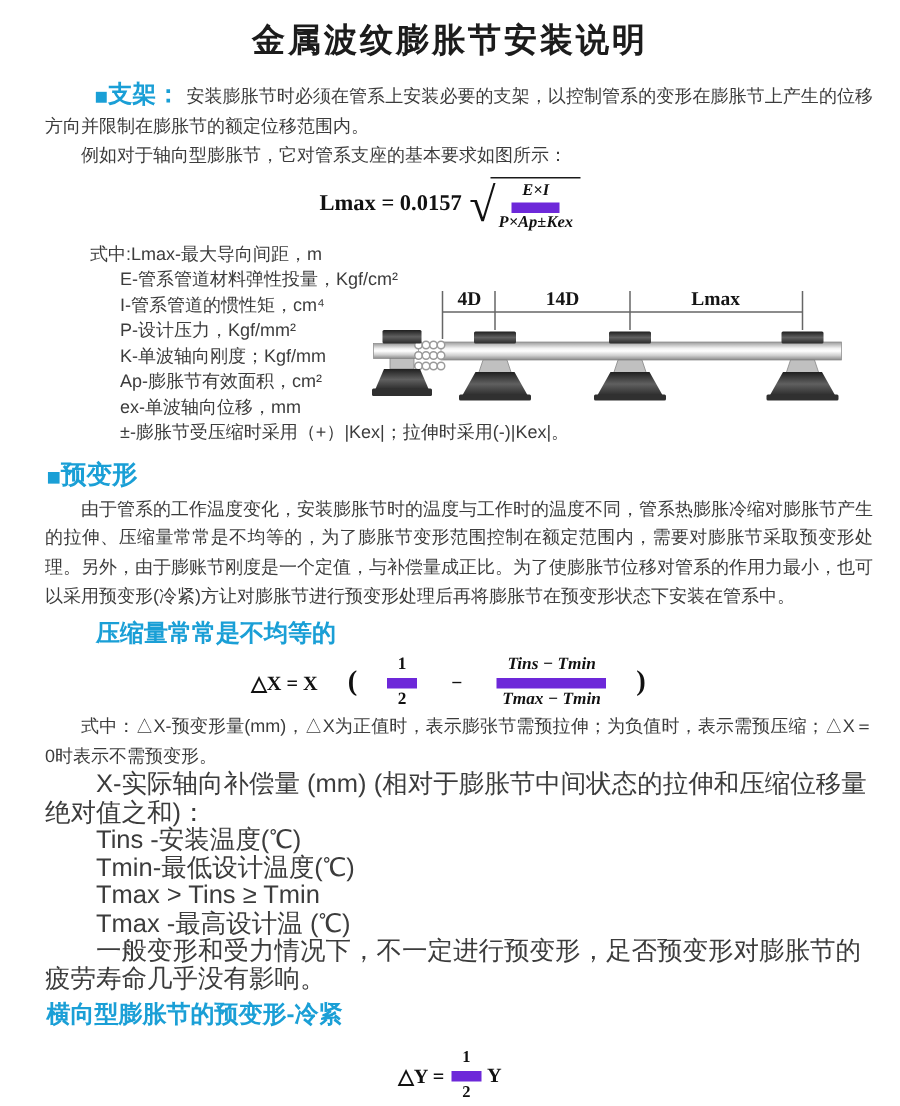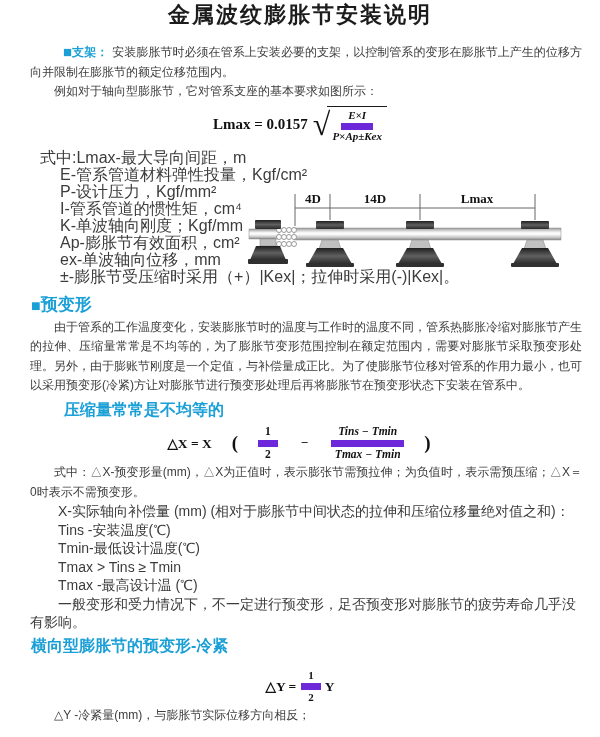--- a/index.html
+++ b/index.html
@@ -3,44 +3,44 @@
 <meta charset="utf-8">
 <style>
   html,body { margin:0; padding:0; background:#fff; }
   .page {
     position:relative; width:600px; height:737px; overflow:hidden;
     background:#ffffff;
     font-family:"Liberation Sans", sans-serif;
     color:#3c3c3c;
   }
   .title {
-    text-align:center;
+    padding-top:12px; text-align:center;
     font-size:22px; font-weight:bold; letter-spacing:2px; color:#1c1c1c;
   }
   .bodytext { font-size:12px; line-height:19.5px; text-align:justify; color:#3c3c3c; }
   .p-intro { margin:12px 18px 0 30px; text-indent:33px; }
   .p-example { margin:0 18px 0 30px; text-indent:2em; }
   .marker { color:#1a9fd6; font-size:15px; vertical-align:-1px; }
-  .inline-head { color:#1a9fd6; font-size:12px; font-weight:bold; margin-right:4px; }
+  .inline-head { color:#1a9fd6; font-size:16px; font-weight:bold; margin-right:4px; }
 
   .formula-row {
     display:flex; justify-content:center; align-items:center;
     font-family:"Liberation Serif", serif; font-weight:bold; color:#111;
   }
   .f1 { margin:4px 0 2px; }
   .f1 .lhs { font-size:15px; margin-right:5px; }
   .sqrt { display:flex; align-items:center; }
   .sqrt-sign { font-size:32px; font-weight:400; line-height:0.85; margin-right:-3px; }
   .radicand { border-top:1.5px solid #1a1a1a; padding:2px 5px 0 5px; }
   .sfrac, .vfrac { display:flex; flex-direction:column; align-items:center; font-size:11px; line-height:1.2; }
   .sfrac { font-style:italic; }
   .sfrac .num, .vfrac .num { border-bottom:7px solid #6d28d9; padding:0 7px 1px; }
   .vfrac .den { padding-top:1px; }
 
-  .defs { margin:6px 0 0 40px; font-size:16px; line-height:17px; }
+  .defs { margin:6px 0 0 60px; font-size:12px; line-height:17px; }
   .defs .def:not(:first-child) { margin-left:20px; }
 
   .diagram { position:absolute; left:243px; top:186px; }
   .dim-label { font-family:"Liberation Serif", serif; font-weight:bold; font-size:13px; fill:#151515; }
 
   .note { margin:2px 18px 0 30px; text-indent:2em; }
 
   .sec-head { margin:8px 0 2px 31px; font-size:17px; font-weight:bold; color:#1a9fd6; }
   .sec-head .marker { font-size:16px; }
   .p-pre { margin:2px 18px 0 30px; text-indent:2em; }
@@ -50,21 +50,21 @@
   .sub-head.lateral { margin:4px 0 12px 31px; }
 
   .f2 { margin:4px 0 0;gap:18px; }
   .f2 .lhs { font-size:13.5px; }
   .f2 .vfrac { font-size:11.5px; }
   .paren { font-size:19px; font-weight:bold; margin:0 2px; }
   .op { margin:0 5px; font-size:13px; }
   .itl { font-style:italic; }
 
   .p-explain { margin:2px 18px 0 30px; text-indent:2em; }
-  .line-item { margin:0 18px 0 30px; text-indent:2em; font-size:14px; line-height:18.5px; }
+  .line-item { margin:0 18px 0 30px; text-indent:2em; font-size:17px; line-height:18.5px; }
 
   .f3 { margin:4px 0 2px; }
   .f3 .lhs, .f3 .rhs { font-size:13.5px; }
   .f3 .rhs { margin-left:4px; }
   .f3 .lhs { margin-right:5px; }
   .last-line { margin:2px 18px 0 30px; text-indent:2em; }
 </style>
 </head>
 <body>
 
@@ -86,22 +86,22 @@
             <span class="num">E×I</span>
             <span class="den">P×Ap±Kex</span>
           </span>
         </span>
       </span>
     </div>
 
     <div class="defs">
       <div class="def">式中:Lmax-最大导向间距，m</div>
       <div class="def">E-管系管道材料弹性投量，Kgf/cm²</div>
+      <div class="def">I-管系管道的惯性矩，cm⁴</div>
       <div class="def">P-设计压力，Kgf/mm²</div>
-      <div class="def">I-管系管道的惯性矩，cm⁴</div>
       <div class="def">K-单波轴向刚度；Kgf/mm</div>
       <div class="def">Ap-膨胀节有效面积，cm²</div>
       <div class="def">ex-单波轴向位移，mm</div>
       <div class="def">±-膨胀节受压缩时采用（+）|Kex|；拉伸时采用(-)|Kex|。</div>
     </div>
 
     <svg class="diagram" width="355" height="100" viewBox="0 0 355 100">
       <defs>
         <linearGradient id="pipeG" x1="0" y1="0" x2="0" y2="1">
           <stop offset="0" stop-color="#9a9a9a"></stop>

